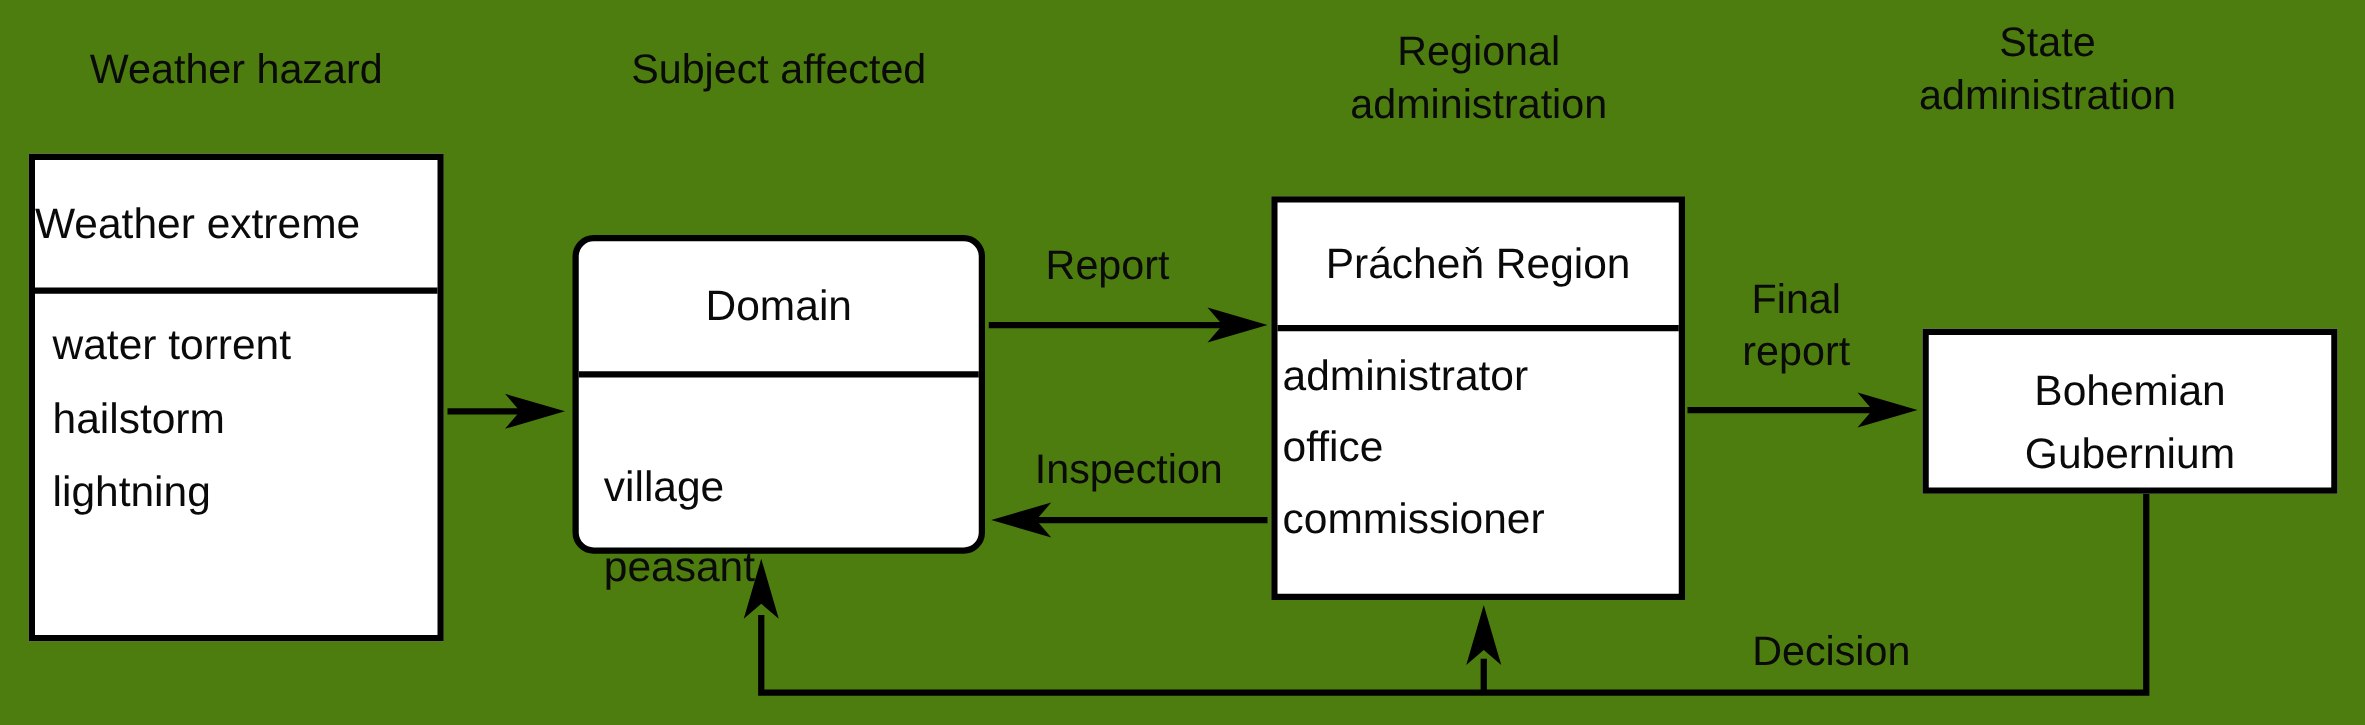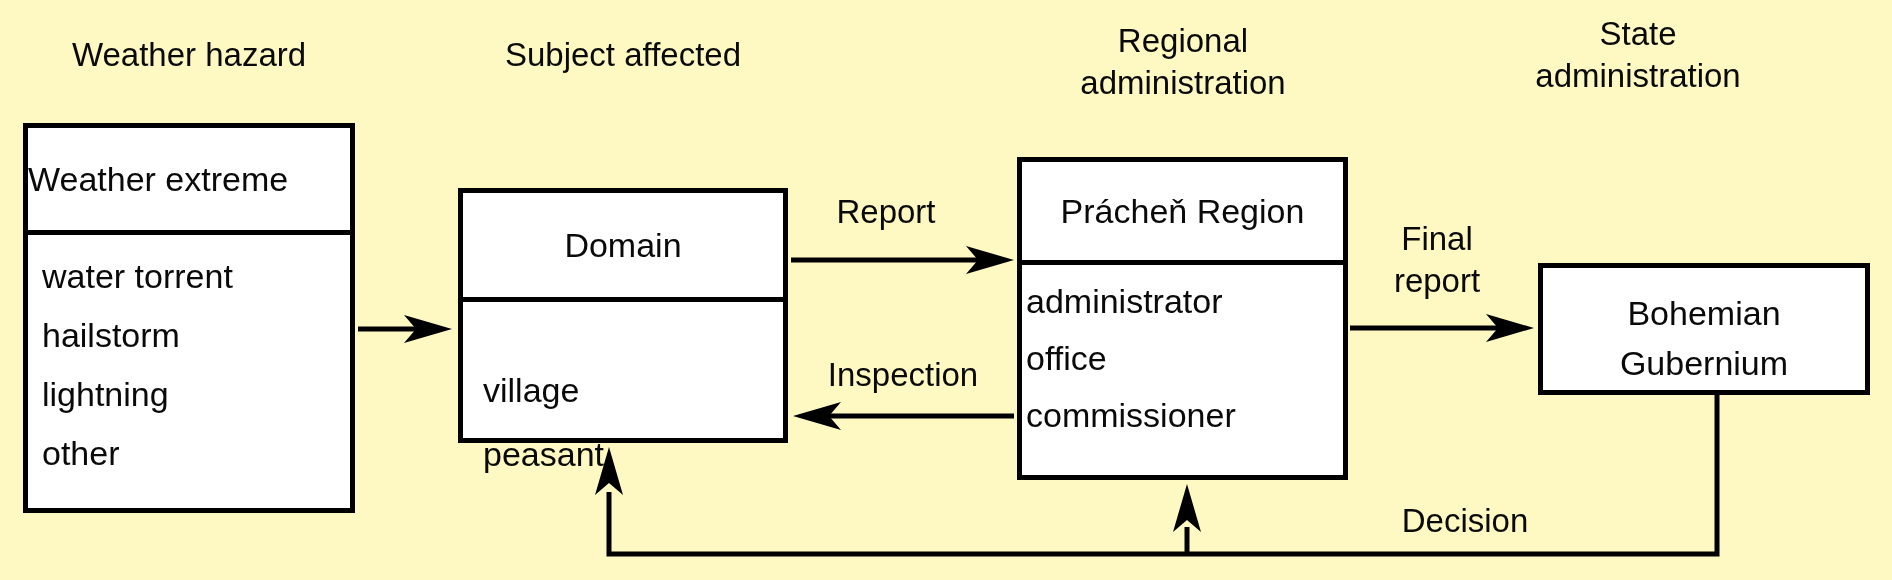--- a/index.html
+++ b/index.html
@@ -1,17 +1,17 @@
 <!DOCTYPE html>
 <html><head>
 <meta charset="utf-8">
 <style>
   html,body{margin:0;padding:0;background:#fff;}
   #canvas{
-    position:relative;width:1892px;height:580px;background:#fef9c3;overflow:hidden;
+    position:relative;width:1892px;height:580px;background:#4d7c0f;overflow:hidden;
     font-family:"Liberation Sans","DejaVu Sans",sans-serif;color:#0a0a0a;
   }
   .col-header{
     position:absolute;text-align:center;font-size:33px;line-height:42px;color:#0a0a0a;
   }
   .node{
     position:absolute;background:#fff;border:5px solid #000;box-sizing:border-box;
   }
   .node-title{
     display:flex;align-items:center;font-size:34px;color:#0a0a0a;
@@ -58,25 +58,24 @@
     <line x1="1187" y1="554" x2="1187" y2="527" stroke="#000" stroke-width="5"></line>
     <polygon points="1187,484 1173,532 1187,520 1201,532" fill="#000"></polygon>
   </svg>
 
   <div class="node" style="left:23px;top:123px;width:332px;height:390px;">
     <div class="node-title" style="height:107px;padding-left:0;">Weather extreme</div>
     <div class="node-list" style="padding:12px 12px 0 14px;line-height:59px;">
       <div>water torrent</div>
       <div>hailstorm</div>
       <div>lightning</div>
-      <div>other</div>
     </div>
   </div>
 
-  <div class="node" style="left:458px;top:188px;width:330px;height:255px;">
+  <div class="node" style="left:458px;top:188px;width:330px;height:255px;border-radius:17px;">
     <div class="node-title centered" style="height:109px;">Domain</div>
     <div class="node-list" style="padding:12px 10px 0 20px;line-height:64px;margin-top:44px;">
       <div>village</div>
       <div>peasant</div>
     </div>
   </div>
 
   <div class="node" style="left:1017px;top:157px;width:331px;height:323px;">
     <div class="node-title centered" style="height:103px;">Prácheň Region</div>
     <div class="node-list" style="padding:8px 10px 0 4px;line-height:57px;">

